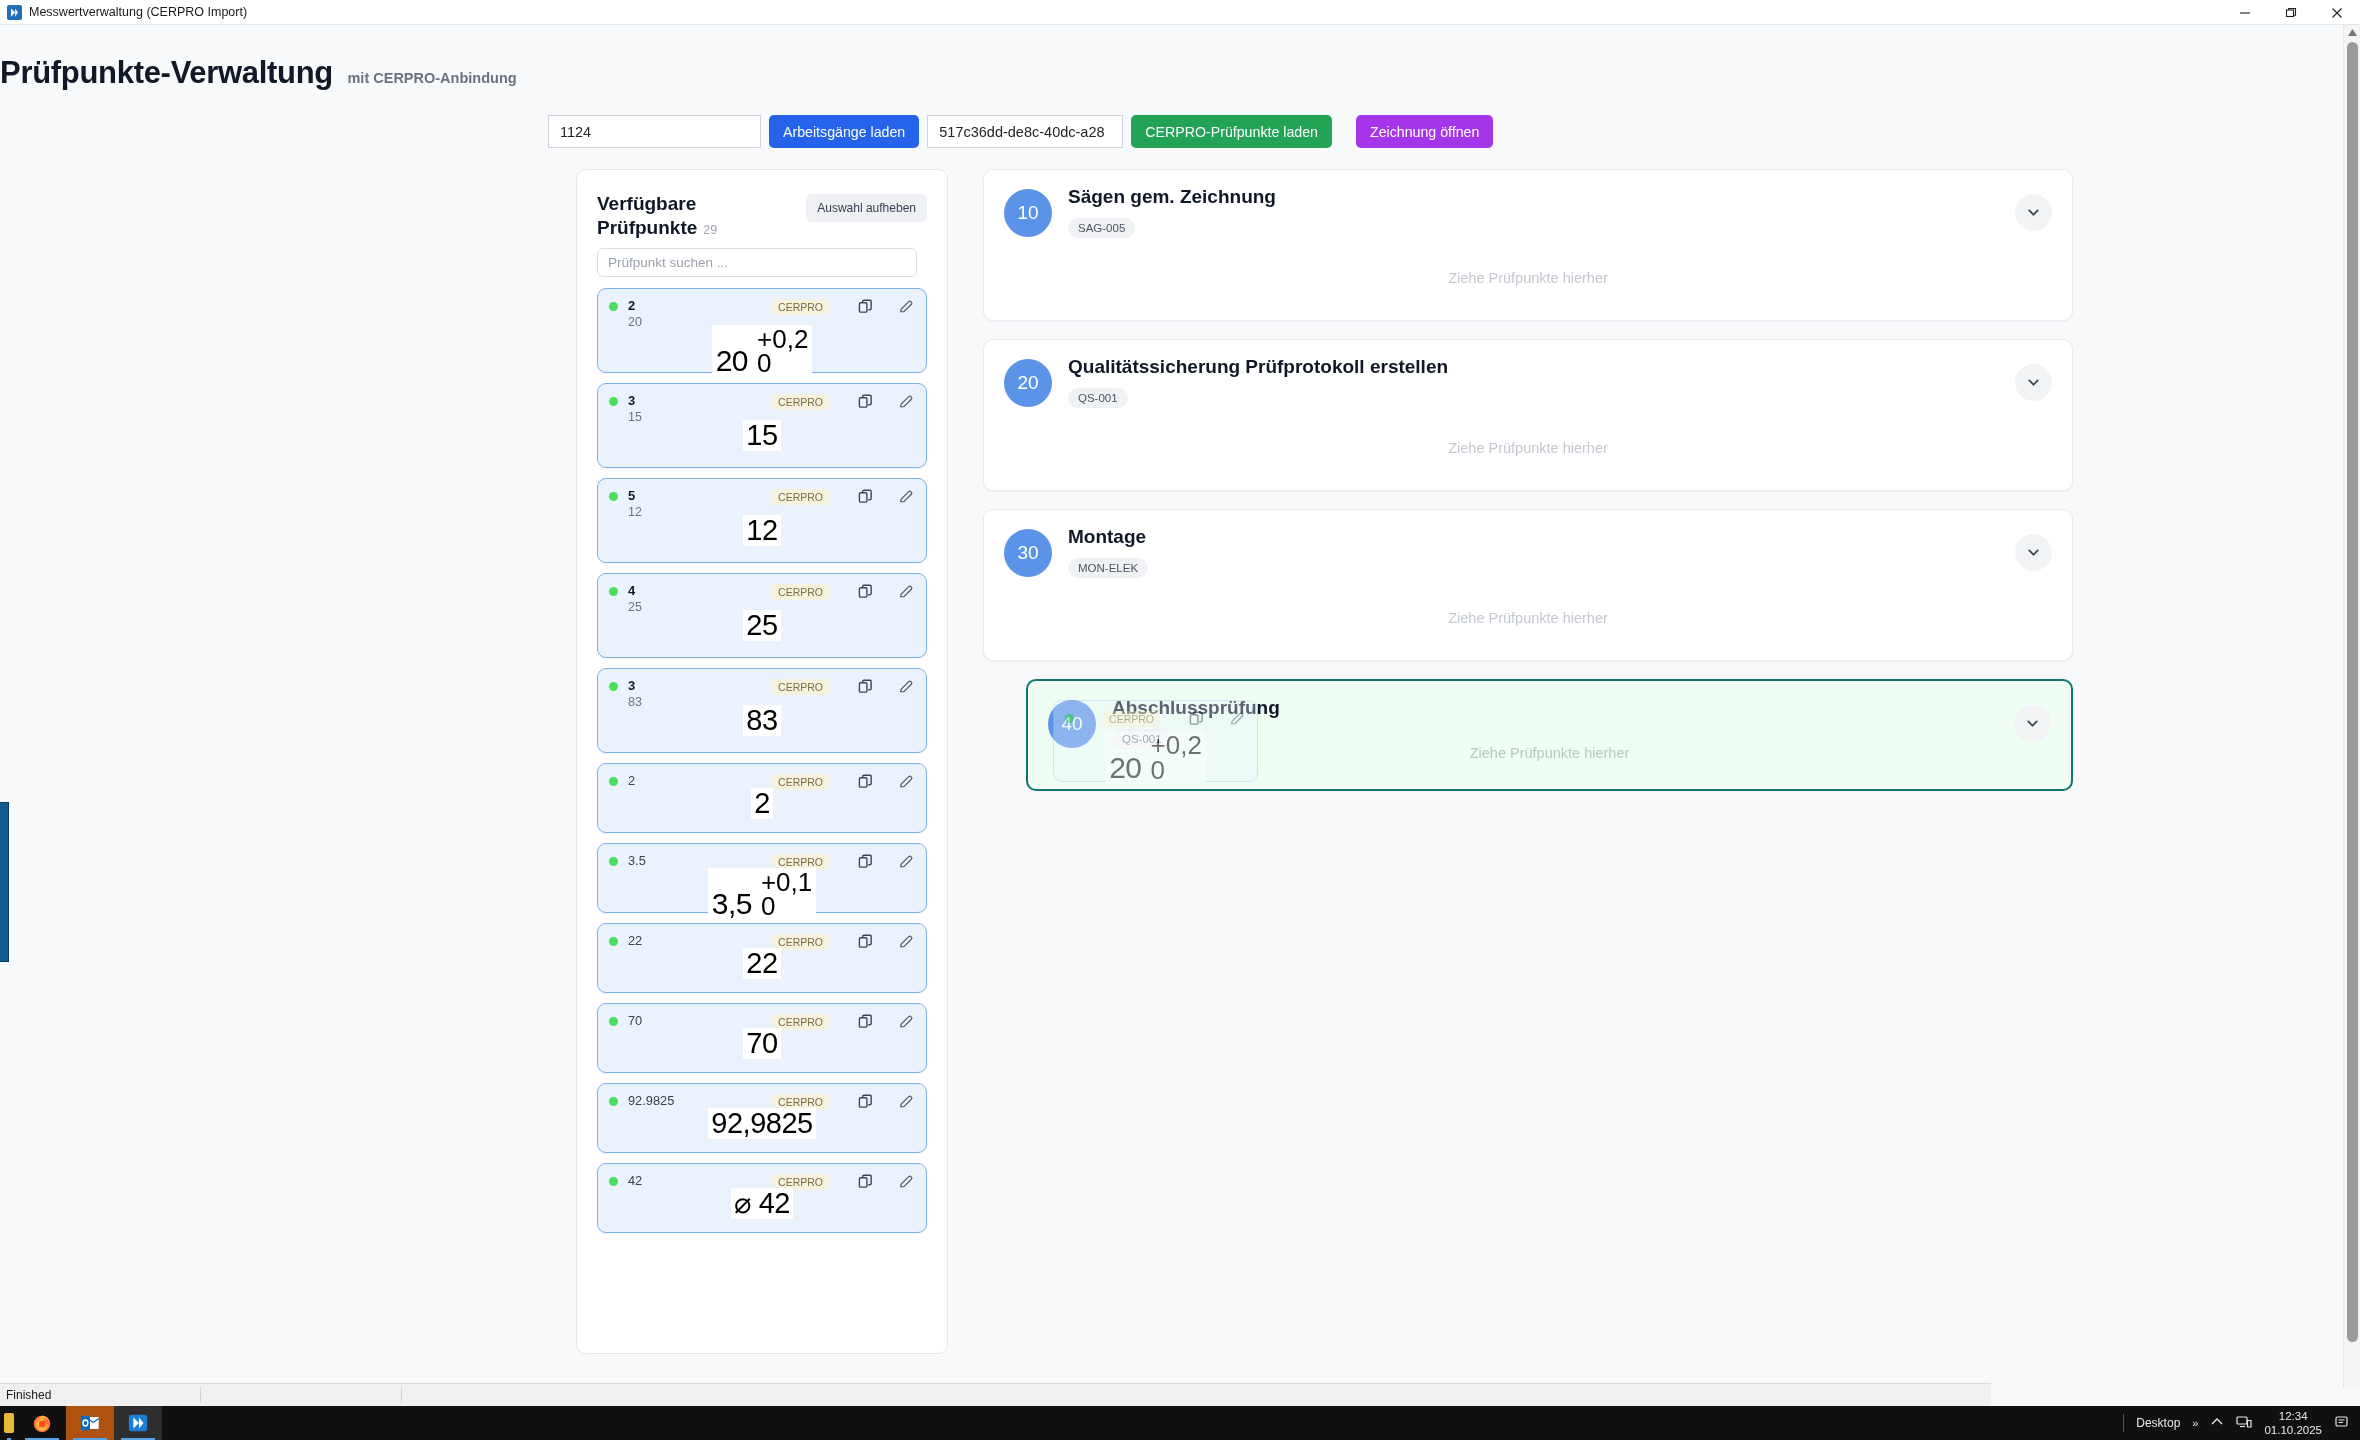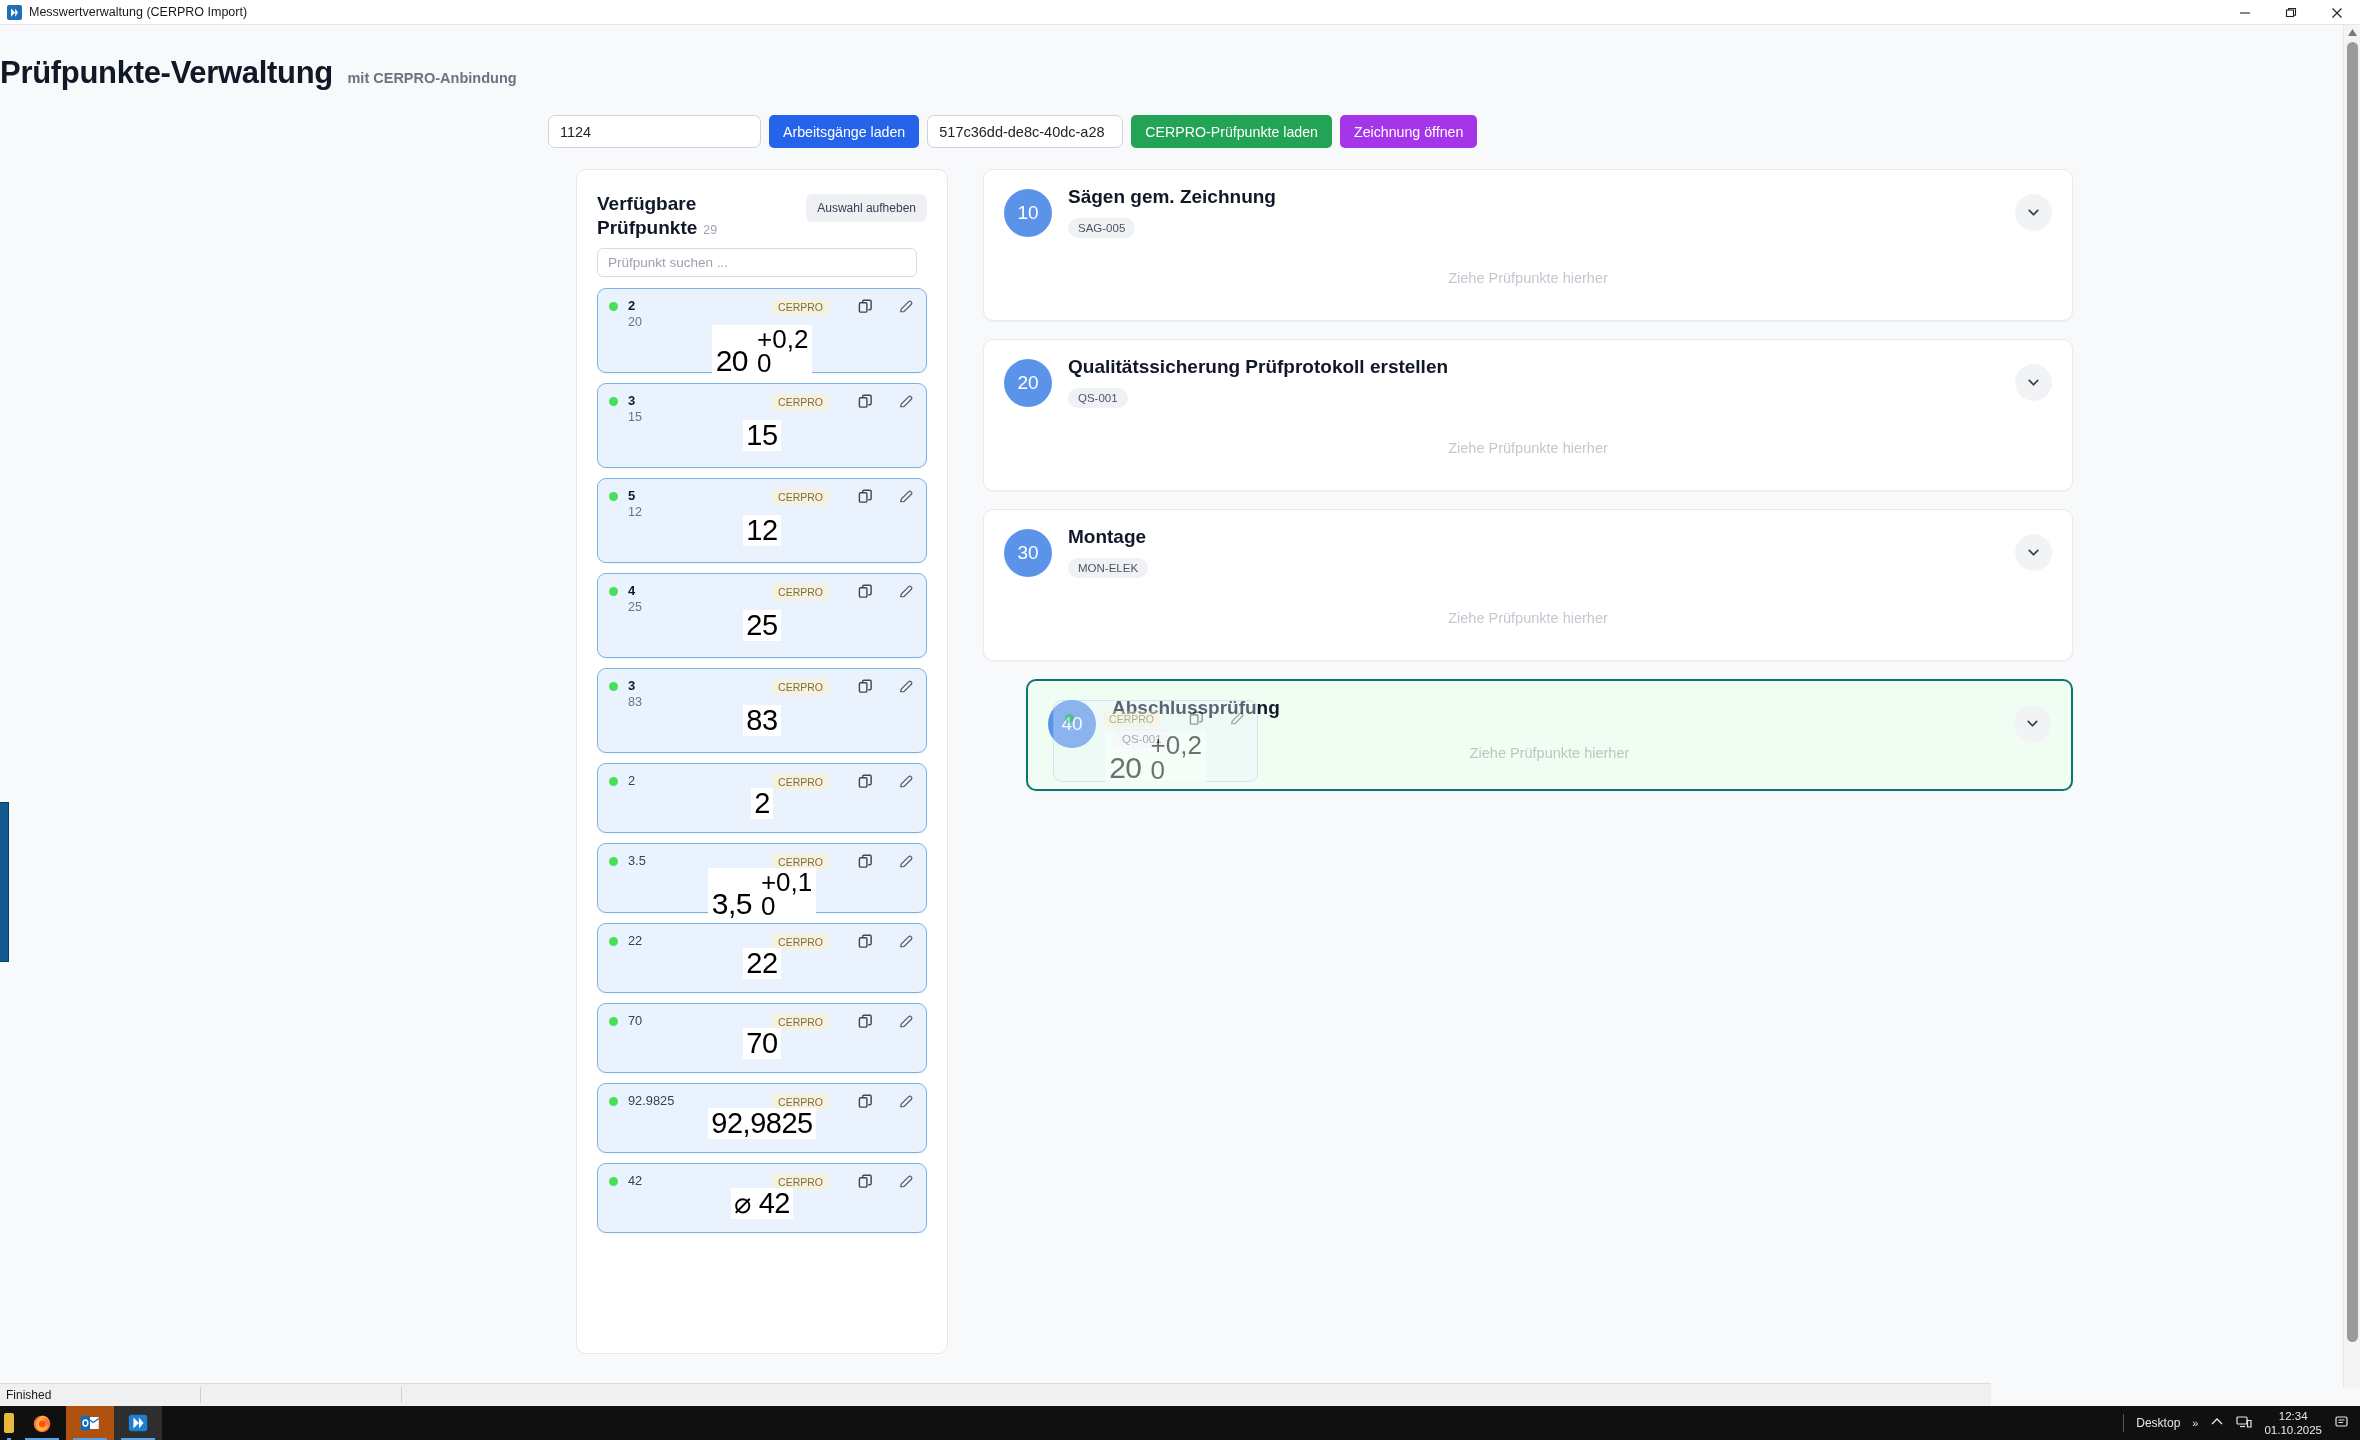--- a/index.html
+++ b/index.html
@@ -83,39 +83,39 @@
     display: inline-block; margin-left: 10px;
     font-size: 14.5px; font-weight: bold; color: #6b7280;
   }
 
   
   #toolbar {
     display: flex; align-items: center; gap: 8px;
     margin: 24px 0 0 548px;
   }
   .tb-input {
-    height: 33px; border: 1px solid #ced4da; border-radius: 7px;
+    height: 33px; border: 1px solid #ced4da; border-radius: 0;
     background: #fff; padding: 0 11px;
     font-size: 14.5px; color: #212529;
     font-family: "Liberation Sans", sans-serif;
     display: flex; align-items: center;
     overflow: hidden; white-space: nowrap;
   }
   #input-auftrag { width: 213px; }
   #input-guid { width: 196px; }
   .tb-btn {
     height: 33px; border: none; border-radius: 5px;
     color: #fff; font-size: 14.2px; padding: 0 14px;
     font-family: "Liberation Sans", sans-serif;
     display: flex; align-items: center; justify-content: center;
     cursor: pointer; white-space: nowrap;
   }
   .btn-blue   { background: #2563eb; }
   .btn-green  { background: #22a355; }
-  .btn-purple { background: #a435e8; }
+  .btn-purple { background: #a435e8; margin-left: 16px; }
 
   
   #main {
     display: flex; align-items: flex-start;
     margin: 21px 0 0 548px; gap: 35px;
   }
 
   
   #left-panel {
     width: 372px; height: 1185px;

